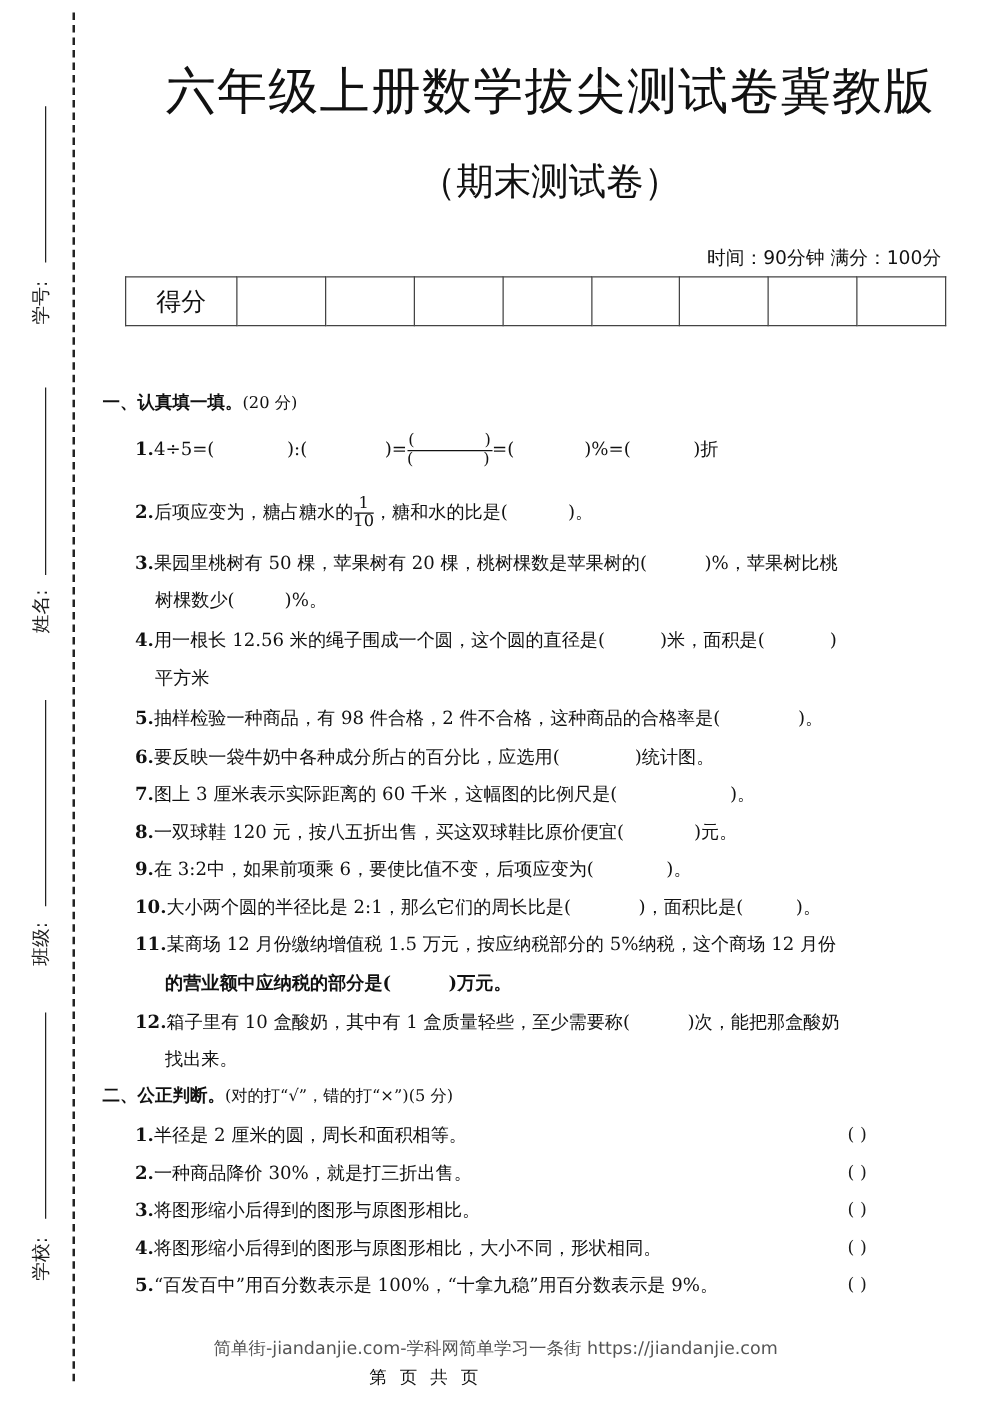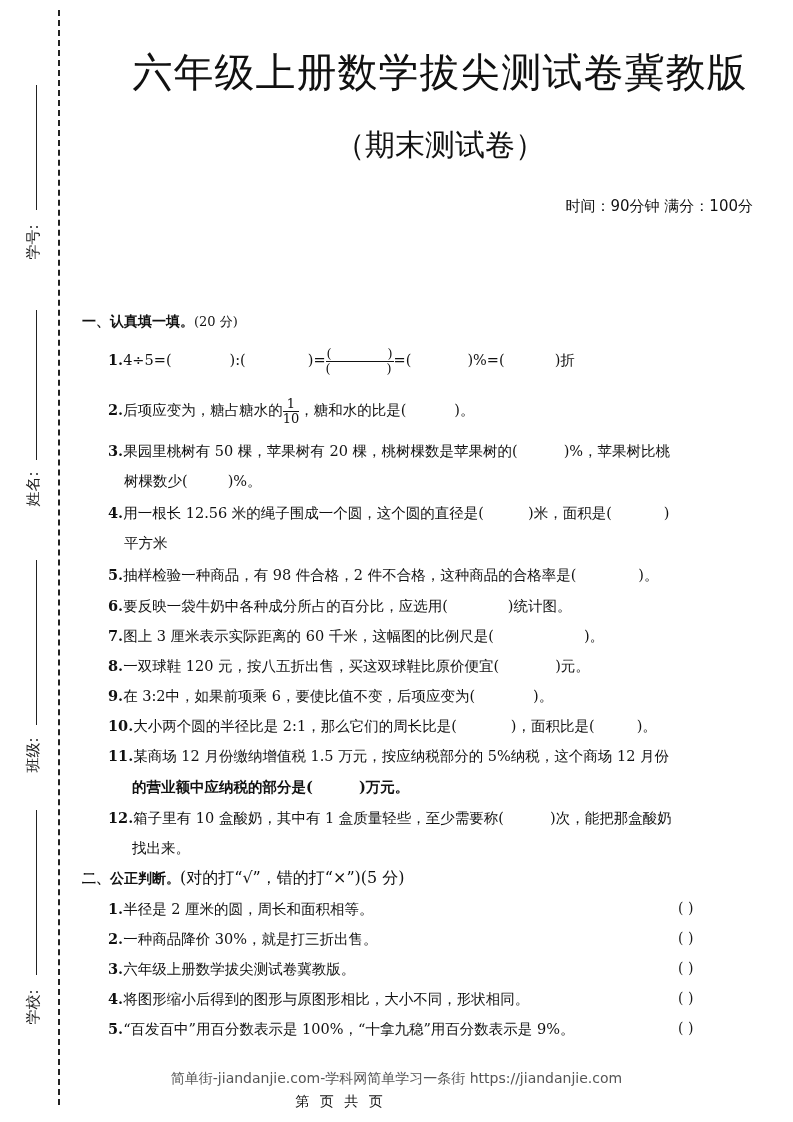--- a/index.html
+++ b/index.html
@@ -69,20 +69,31 @@
   <div class="rule" style="top:0;height:165px;"></div>
   <div class="label" style="top:190px;">学校:</div>
 </div>
 
 <div class="title">六年级上册数学拔尖测试卷冀教版</div>
 <div class="subtitle">（期末测试卷）</div>
 <div class="exam-info">时间：90分钟  满分：100分</div>
 
 <table class="score">
   <tbody>
+  <tr>
+    <td class="first">得分</td>
+    <td></td>
+    <td></td>
+    <td></td>
+    <td></td>
+    <td></td>
+    <td></td>
+    <td></td>
+    <td></td>
+  </tr>
 </tbody>
   </table>
 
 <div class="section" style="top:313px;">
   <span class="section-head">一、认真填一填。</span><span class="section-head"><span class="note">(20 分)</span></span>
 </div>
 
 <div class="q" style="top:345px;">
   <span class="num">1.</span><span>4÷5=(</span><span class="gap" style="width:58px;"></span><span>):(</span><span class="gap" style="width:62px;"></span><span>)=</span><span class="frac big"><span class="top">
         <span>(</span>
@@ -139,35 +150,35 @@
 <div class="q" style="top:772px;left:132px;font-weight:bold;">
   <span>的营业额中应纳税的部分是(</span><span class="gap" style="width:46px;"></span><span>)万元。</span>
 </div>
 
 <div class="q" style="top:803px;">
   <span class="num">12.</span><span>箱子里有 10 盒酸奶，其中有 1 盒质量轻些，至少需要称(</span><span class="gap" style="width:46px;"></span><span>)次，能把那盒酸奶</span>
 </div>
 <div class="q" style="top:833px;left:132px;">找出来。</div>
 
 <div class="section" style="top:868px;">
-  <span class="section-head">二、公正判断。</span><span class="note" style="font-size:16px;">(对的打“√”，错的打“×”)(5 分)</span>
+  <span class="section-head">二、公正判断。</span><span class="note" style="font-size:13px;">(对的打“√”，错的打“×”)(5 分)</span>
 </div>
 
 <div class="q" style="top:894px;">
   <span class="num">1.</span><span>半径是 2 厘米的圆，周长和面积相等。</span>
 </div>
 <div class="judge" style="top:900px;">(      )</div>
 
 <div class="q" style="top:924px;">
   <span class="num">2.</span><span>一种商品降价 30%，就是打三折出售。</span>
 </div>
 <div class="judge" style="top:930px;">(      )</div>
 
 <div class="q" style="top:954px;">
-  <span class="num">3.</span><span>六年级上册数学拔尖测试卷冀教版。</span>
+  <span class="num">3.</span><span>将图形缩小后得到的图形与原图形相比。</span>
 </div>
 <div class="judge" style="top:960px;">(      )</div>
 
 <div class="q" style="top:984px;">
   <span class="num">4.</span><span>将图形缩小后得到的图形与原图形相比，大小不同，形状相同。</span>
 </div>
 <div class="judge" style="top:990px;">(      )</div>
 
 <div class="q" style="top:1014px;">
   <span class="num">5.</span><span>“百发百中”用百分数表示是 100%，“十拿九稳”用百分数表示是 9%。</span>

